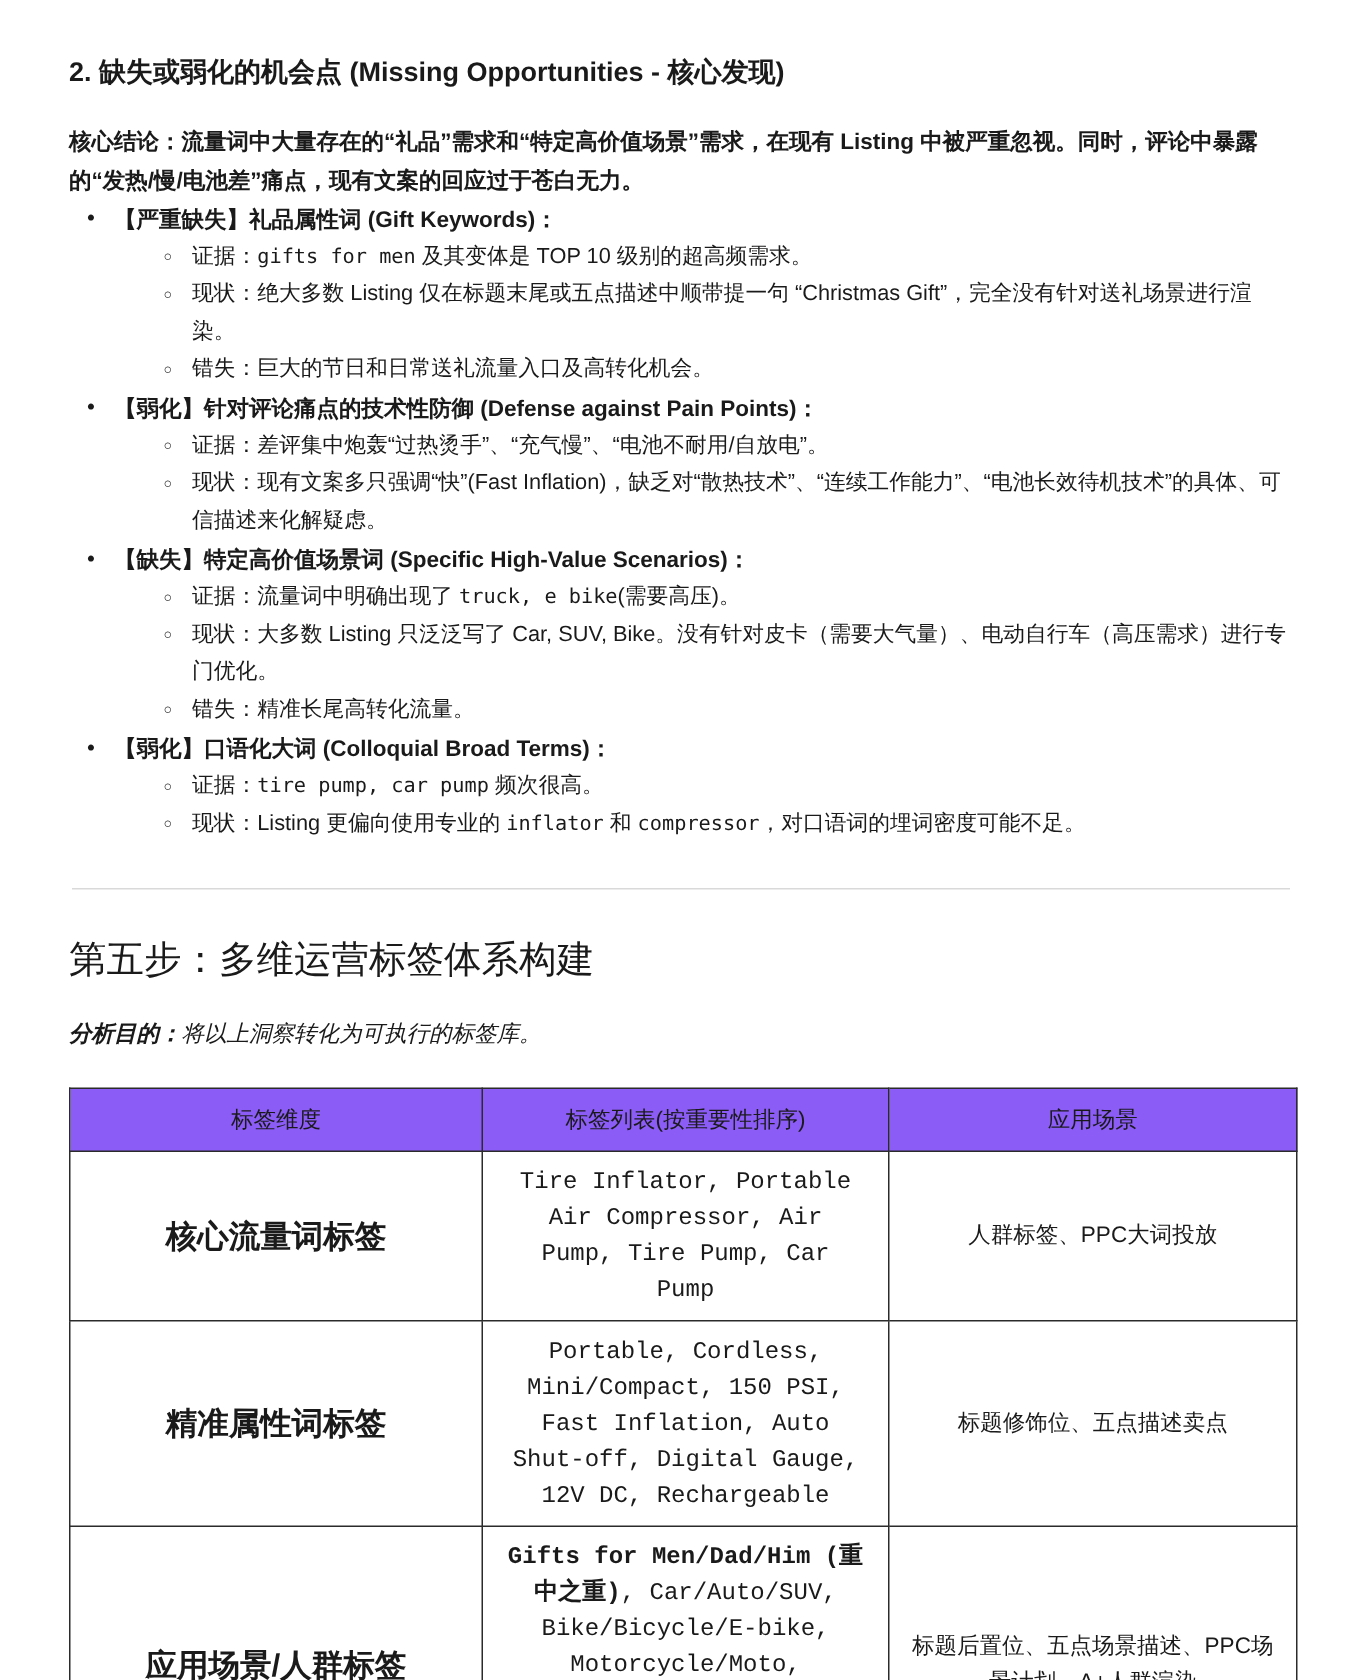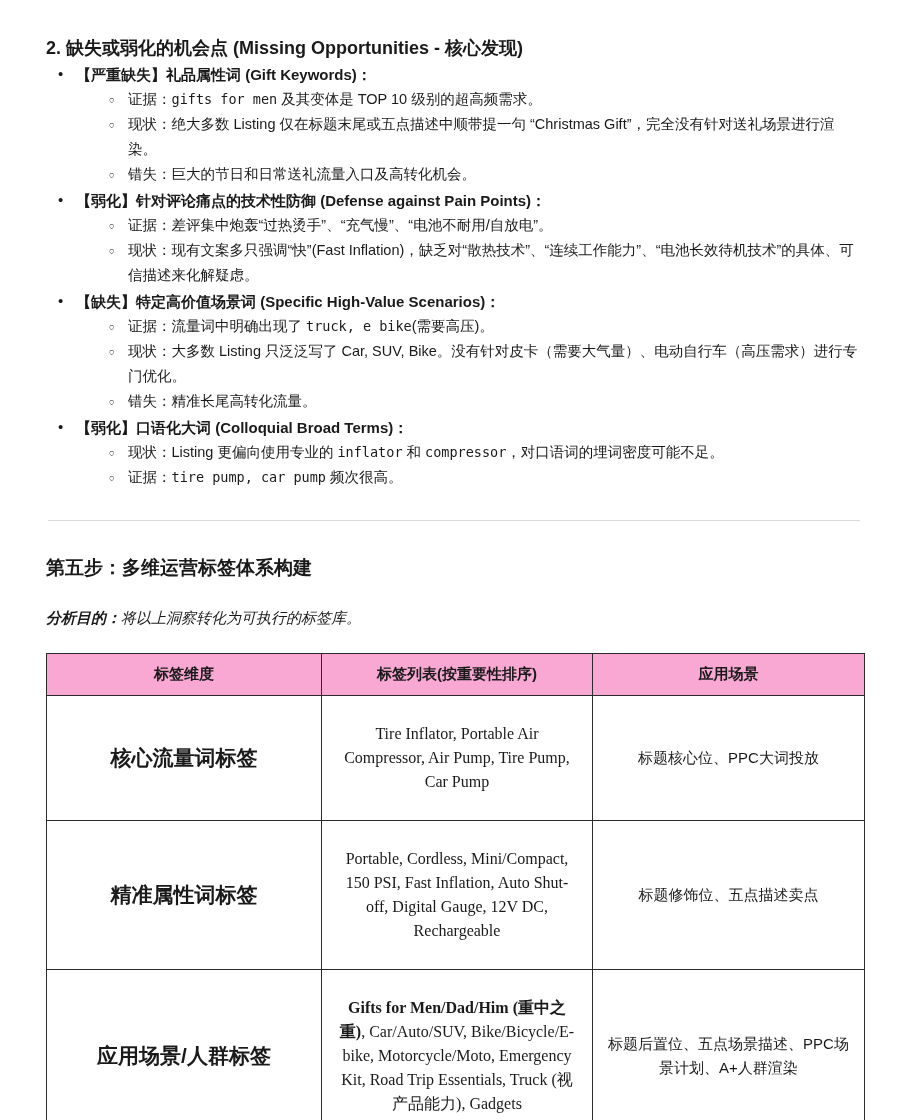--- a/index.html
+++ b/index.html
@@ -68,22 +68,22 @@
 
   
   .h-num {
     font-size: 18px;
     font-weight: bold;
     margin: 28px 0 0 0;
     line-height: 28px;
     letter-spacing: 0px;
   }
   .h-big {
-    font-size: 19px;
-    font-weight: bold;
+    font-size: 25px;
+    font-weight: normal;
     margin: 30px 0 0 0;
     line-height: 34px;
   }
   .para {
     font-size: 15px;
     line-height: 26px;
     font-weight: bold;
     margin: 20px 0 0 0;
   }
   .para-norm {
@@ -108,36 +108,36 @@
     margin: 22px 0 0 0;
     table-layout: fixed;
   }
   table.tags th, table.tags td {
     border: 1.3px solid #2b2b2b;
     padding: 8px 10px;
     vertical-align: middle;
     text-align: center;
   }
   table.tags th {
-    background: #f9a8d4;
-    font-size: 15px;
-    font-weight: bold;
+    background: #8b5cf6;
+    font-size: 15px;
+    font-weight: normal;
     padding: 11px 10px;
   }
   table.tags td.dim {
     font-size: 21px;
     font-weight: bold;
     width: 275px;
   }
   table.tags td.list {
     width: 271px;
-    font-family: Liberation Serif, serif;
+    font-family: Liberation Mono, monospace;
     font-size: 16px;
     line-height: 24px;
-    padding: 26px 16px;
+    padding: 8px 16px;
     text-align: center;
   }
   table.tags td.scene {
     font-size: 15px;
     line-height: 24px;
     padding: 10px 14px;
   }
   col.c1 { width: 275px; }
   col.c2 { width: 271px; }
   col.c3 { width: 272px; }
@@ -145,20 +145,23 @@
 </head>
 <body>
 
 <div class="page">
 
 
   <div class="h-num">
     <span>2. 缺失或弱化的机会点 (Missing Opportunities - 核心发现)</span>
   </div>
 
+  <div class="para">
+    <span>核心结论：流量词中大量存在的“礼品”需求和“特定高价值场景”需求，在现有 Listing 中被严重忽视。同时，评论中暴露的“发热/慢/电池差”痛点，现有文案的回应过于苍白无力。</span>
+  </div>
 
   <div id="opportunities">
       <ul class="lvl1">
         <li><span class="b">【严重缺失】礼品属性词 (Gift Keywords)：</span><div class="sub-wrap">
             <ul class="lvl2">
               <li><span>证据：</span><span class="mono">gifts for men</span><span> 及其变体是 TOP 10 级别的超高频需求。</span></li>
               <li><span>现状：</span><span>绝大多数 Listing 仅在标题末尾或五点描述中顺带提一句 “Christmas Gift”，完全没有针对送礼场景进行渲染。</span></li>
               <li><span>错失：</span><span>巨大的节日和日常送礼流量入口及高转化机会。</span></li>
             </ul>
           </div></li>
@@ -170,22 +173,22 @@
           </div></li>
         <li><span class="b">【缺失】特定高价值场景词 (Specific High-Value Scenarios)：</span><div class="sub-wrap">
             <ul class="lvl2">
               <li><span>证据：</span><span>流量词中明确出现了 </span><span class="mono">truck, e bike</span><span>(需要高压)。</span></li>
               <li><span>现状：</span><span>大多数 Listing 只泛泛写了 Car, SUV, Bike。没有针对皮卡（需要大气量）、电动自行车（高压需求）进行专门优化。</span></li>
               <li><span>错失：</span><span>精准长尾高转化流量。</span></li>
             </ul>
           </div></li>
         <li><span class="b">【弱化】口语化大词 (Colloquial Broad Terms)：</span><div class="sub-wrap">
             <ul class="lvl2">
+              <li><span>证据：</span><span class="mono">tire pump, car pump</span><span> 频次很高。</span></li>
               <li><span>现状：</span><span>Listing 更偏向使用专业的 </span><span class="mono">inflator</span><span> 和 </span><span class="mono">compressor</span><span>，对口语词的埋词密度可能不足。</span></li>
-              <li><span>证据：</span><span class="mono">tire pump, car pump</span><span> 频次很高。</span></li>
             </ul>
           </div></li>
       </ul>
     </div>
 
   <hr class="divider">
 
   <div class="h-big">
     <span>第五步：多维运营标签体系构建</span>
   </div>
@@ -204,21 +207,21 @@
       <tr>
         <th>标签维度</th>
         <th>标签列表(按重要性排序)</th>
         <th>应用场景</th>
       </tr>
     </thead>
     <tbody id="tag-rows">
         <tr>
           <td class="dim">核心流量词标签</td>
           <td class="list"><span>Tire Inflator, Portable Air Compressor, Air Pump, Tire Pump, Car Pump</span></td>
-          <td class="scene">标题核心位、PPC大词投放</td>
+          <td class="scene">人群标签、PPC大词投放</td>
         </tr>
         <tr>
           <td class="dim">精准属性词标签</td>
           <td class="list"><span>Portable, Cordless, Mini/Compact, 150 PSI, Fast Inflation, Auto Shut-off, Digital Gauge, 12V DC, Rechargeable</span></td>
           <td class="scene">标题修饰位、五点描述卖点</td>
         </tr>
         <tr>
           <td class="dim">应用场景/人群标签</td>
           <td class="list"><span class="b">Gifts for Men/Dad/Him (重中之重)</span><span>, Car/Auto/SUV, Bike/Bicycle/E-bike, Motorcycle/Moto, Emergency Kit, Road Trip Essentials, Truck (视产品能力), Gadgets</span></td>
           <td class="scene">标题后置位、五点场景描述、PPC场景计划、A+人群渲染</td>

